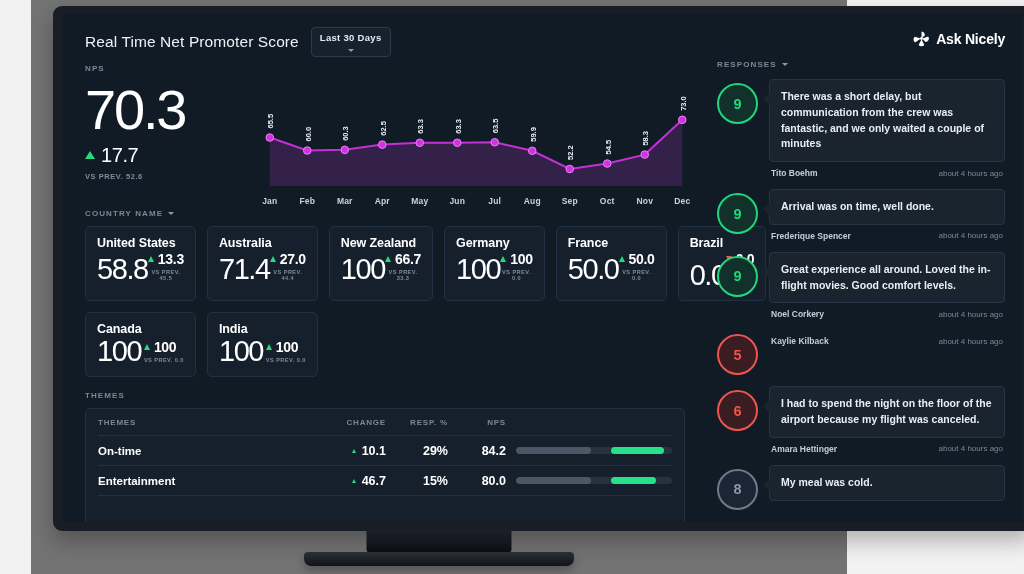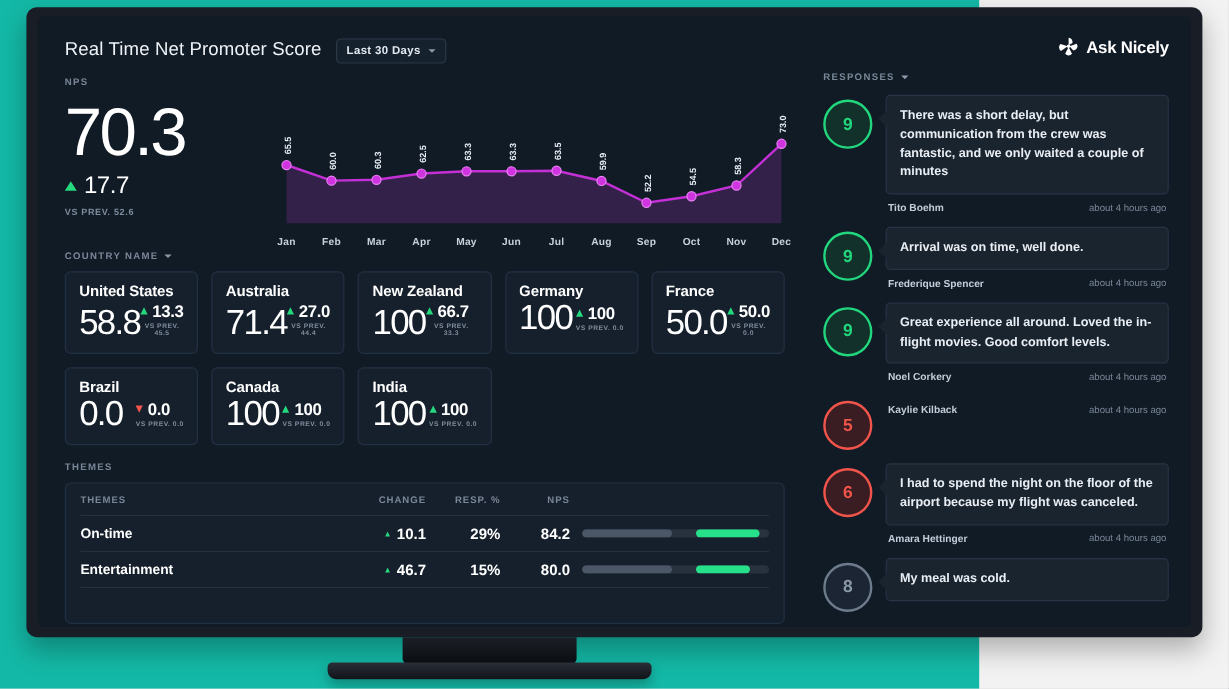--- a/index.html
+++ b/index.html
@@ -1,39 +1,39 @@
 <!DOCTYPE html>
 <html><head>
 <meta charset="utf-8">
 <style>
   html,body{margin:0;padding:0;background:#f2f2f2;}
   body{width:1024px;height:574px;overflow:hidden;font-family:"Liberation Sans",sans-serif;}
 
   
-  .stage{position:relative;width:816px;height:574px;background:#14b8a6;}
+  .stage{position:relative;width:816px;height:574px;background:#737373;margin-left:31px;}
   .bezel{position:absolute;left:22px;top:6px;width:980px;height:525px;background:#181d26;
          border-radius:9px;box-shadow:0 10px 22px rgba(0,0,0,.28);}
   .bezel-inner{position:absolute;left:10px;top:8px;width:960px;height:508px;border-radius:3px;
          background:#111721;overflow:hidden;}
   .stand-neck{position:absolute;left:50%;top:531px;transform:translateX(-50%);
          width:145px;height:22px;background:linear-gradient(#1b1f26,#0c0e12);border-radius:0 0 4px 4px;}
   .stand-base{position:absolute;left:50%;top:552px;transform:translateX(-50%);
          width:270px;height:14px;background:linear-gradient(#2a2f38,#101318);
          border-radius:4px 4px 7px 7px;box-shadow:0 5px 10px rgba(0,0,0,.25);}
 
   
   .screen{position:absolute;inset:0;background:#111b26;display:flex;}
   .left{width:640px;padding:16px 18px 0 22px;box-sizing:border-box;position:relative;}
   .right{flex:1;padding:16px 18px 0 14px;box-sizing:border-box;position:relative;}
 
   
   .hdr{display:flex;align-items:center;gap:12px;height:24px;}
   .title{font-size:15.5px;color:#eef2f6;font-weight:400;letter-spacing:.1px;white-space:nowrap;}
   .rangepill{display:flex;align-items:center;gap:6px;border:1px solid #2c3949;border-radius:4px;
-       padding:4px 8px;font-size:9.5px;font-weight:700;color:#e4eaf1;letter-spacing:.3px;background:#16212e;}
+       padding:4px 8px;font-size:9.5px;font-weight:700;color:#e4eaf1;letter-spacing:.3px;background:#16212e;flex-direction:column;}
   .caret{width:0;height:0;border-left:3.2px solid transparent;border-right:3.2px solid transparent;
        border-top:3.6px solid #8b9bad;display:inline-block;}
 
   .logo{position:absolute;right:18px;top:16px;display:flex;align-items:center;gap:6px;}
   .logo-txt{font-size:14px;font-weight:700;color:#fff;letter-spacing:-.2px;}
 
   
   .seclabel{font-size:8px;letter-spacing:1.1px;color:#7a8798;font-weight:700;text-transform:uppercase;
        display:flex;align-items:center;gap:5px;}
 
@@ -49,21 +49,21 @@
   .deltanum{font-size:20px;color:#fff;font-weight:400;letter-spacing:-.4px;}
   .vsprev{font-size:7.5px;color:#7e8c9d;letter-spacing:.55px;font-weight:700;margin-top:5px;}
 
   .chartwrap{flex:1;position:relative;height:112px;margin-left:6px;}
   .chartwrap svg{display:block;}
   .xaxis{display:flex;margin-top:2px;}
   .xaxis span{flex:1;text-align:center;font-size:8.5px;color:#c8d2de;font-weight:700;letter-spacing:.2px;}
 
   
   .sec2{margin-top:15px;}
-  .cardgrid{display:grid;grid-template-columns:repeat(5,1fr);gap:11px;margin-top:8px;}
+  .cardgrid{display:grid;grid-template-columns:repeat(6,1fr);gap:11px;margin-top:8px;}
   .card{background:#16202c;border:1px solid #223044;border-radius:5px;padding:9px 11px 10px 11px;}
   .cname{font-size:12.5px;color:#fff;font-weight:700;letter-spacing:-.1px;white-space:nowrap;overflow:hidden;}
   .crow{display:flex;align-items:flex-end;justify-content:space-between;margin-top:1px;}
   .cval{font-size:29px;line-height:1;color:#fff;font-weight:400;letter-spacing:-1.4px;}
   .cright{text-align:center;padding-bottom:3px;}
   .cdelta{display:flex;align-items:center;gap:4px;}
   .cdelta .tri-up,.cdelta .tri-dn{border-left-width:3.6px;border-right-width:3.6px;}
   .cdelta .tri-up{border-bottom-width:6px;}
   .cdelta .tri-dn{border-top-width:6px;}
   .cdnum{font-size:14px;color:#fff;font-weight:700;letter-spacing:-.3px;}

